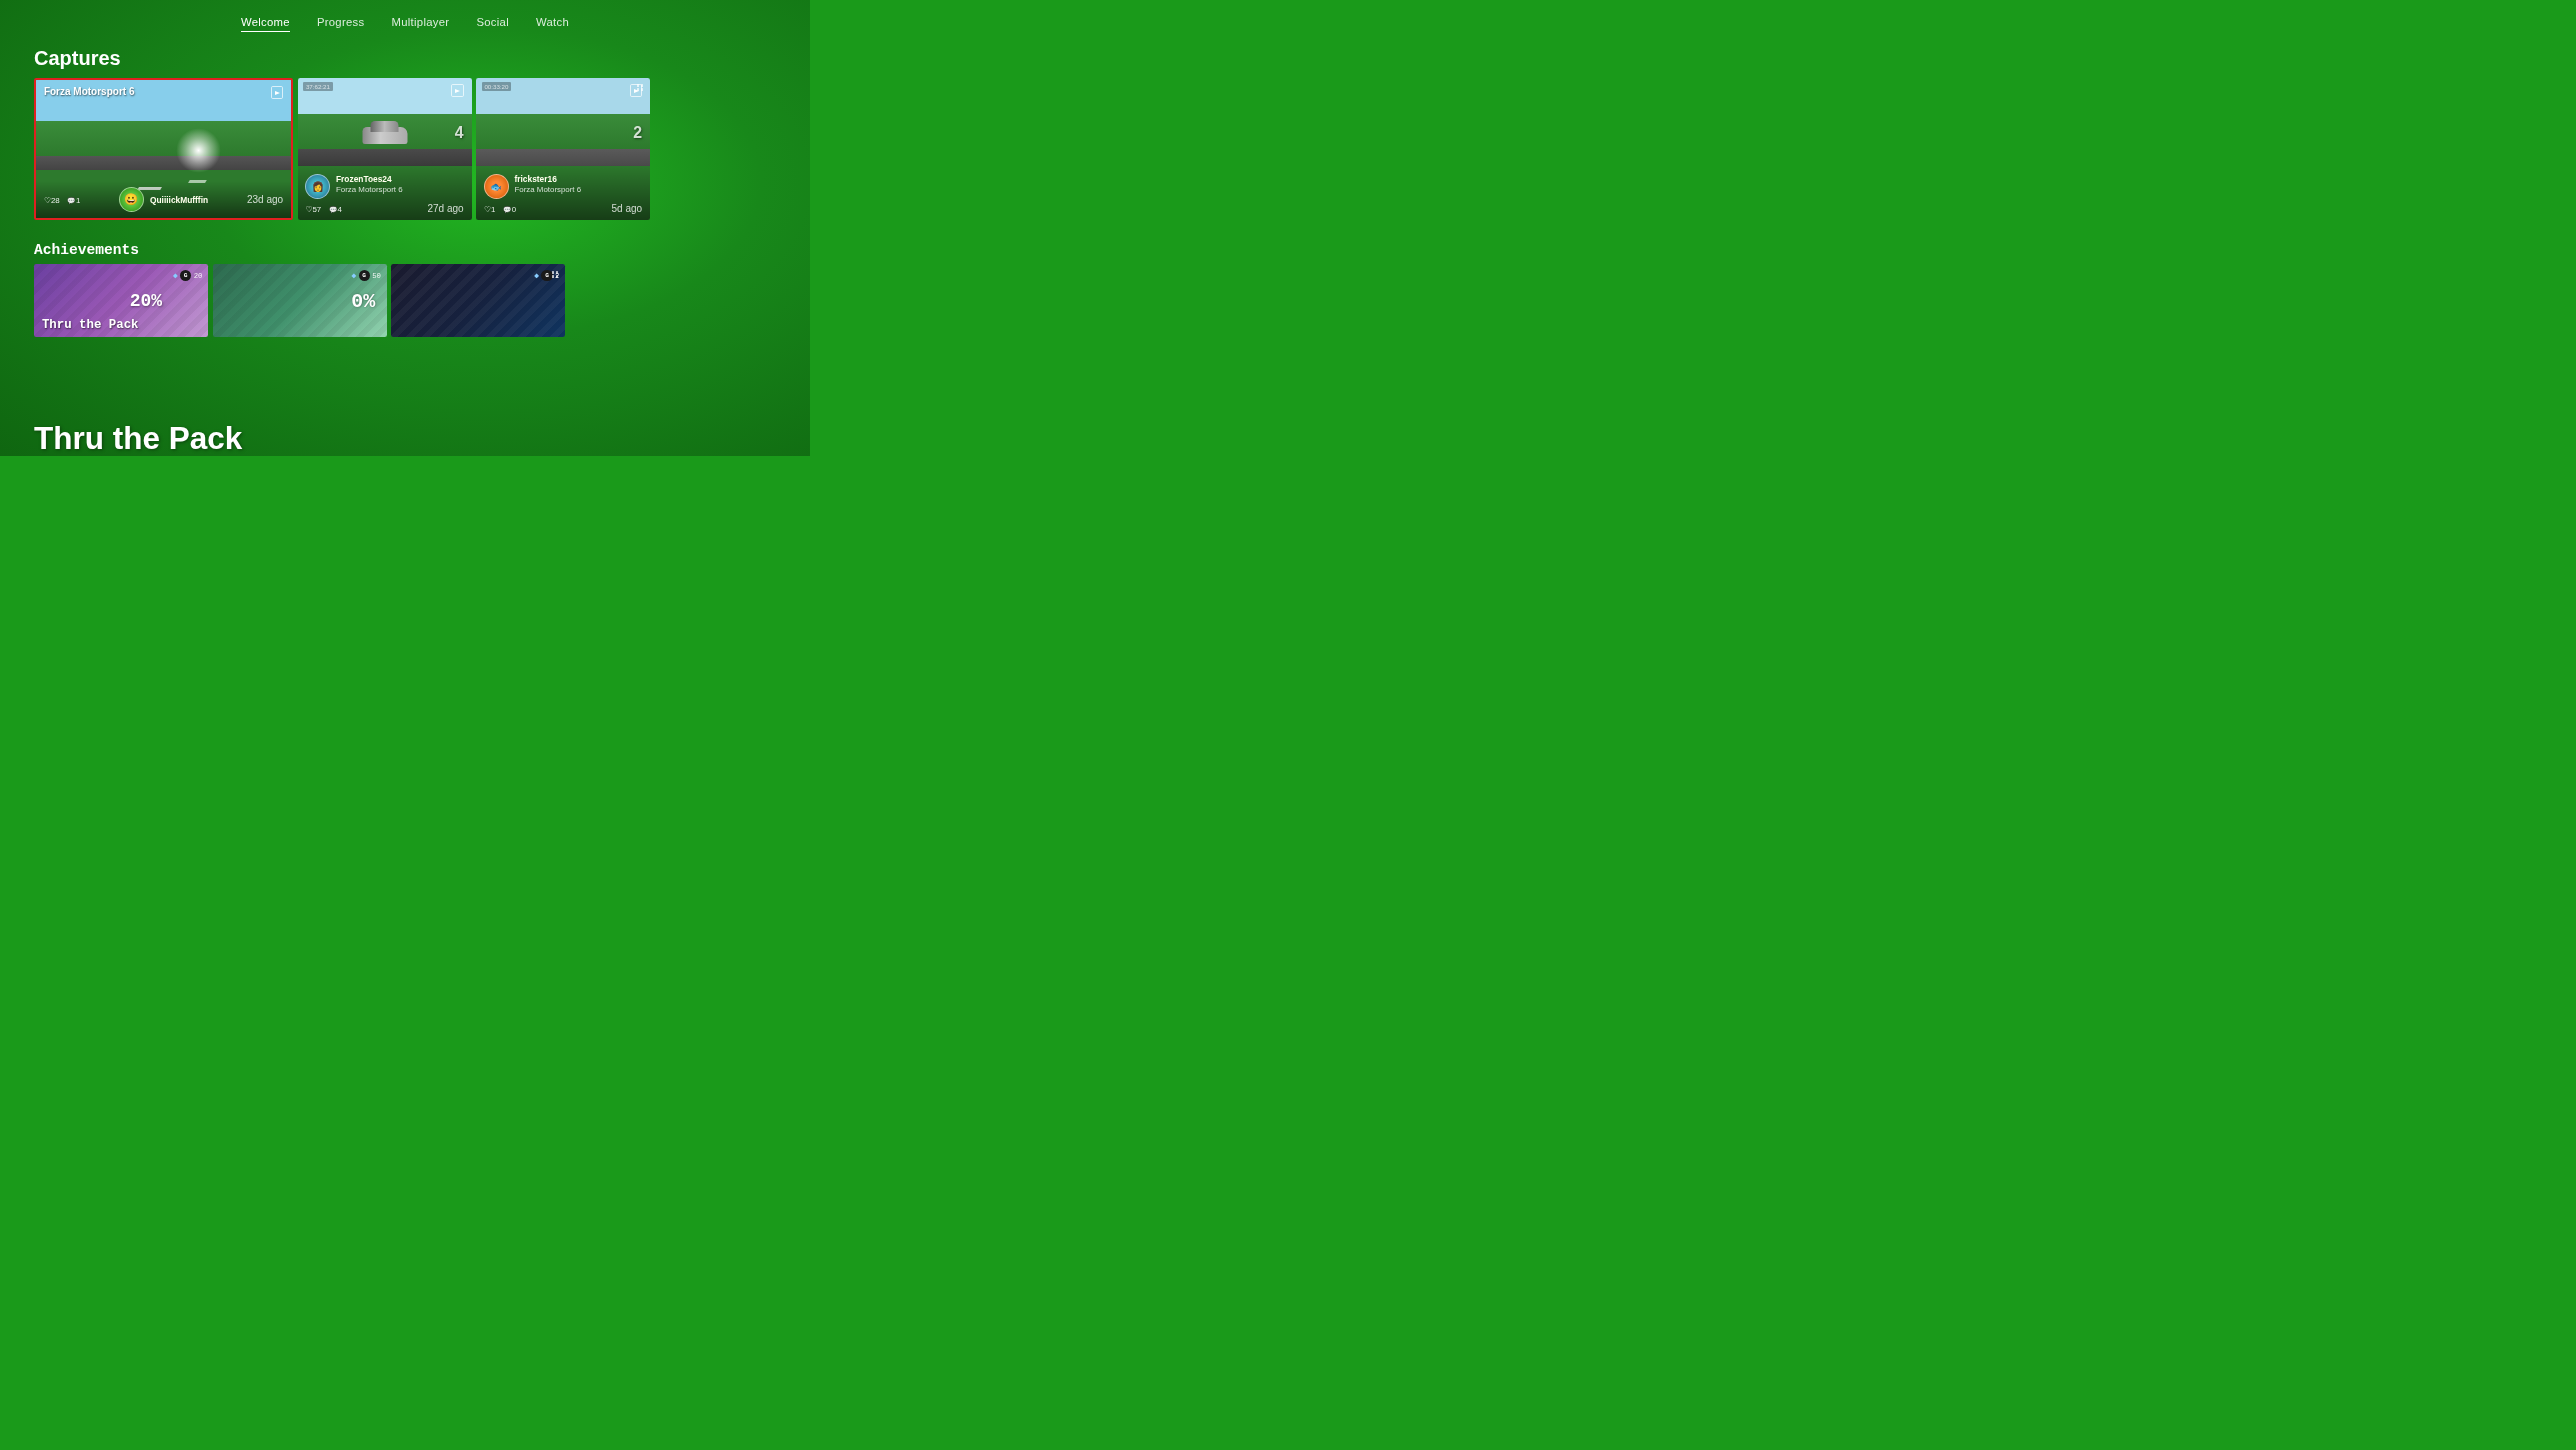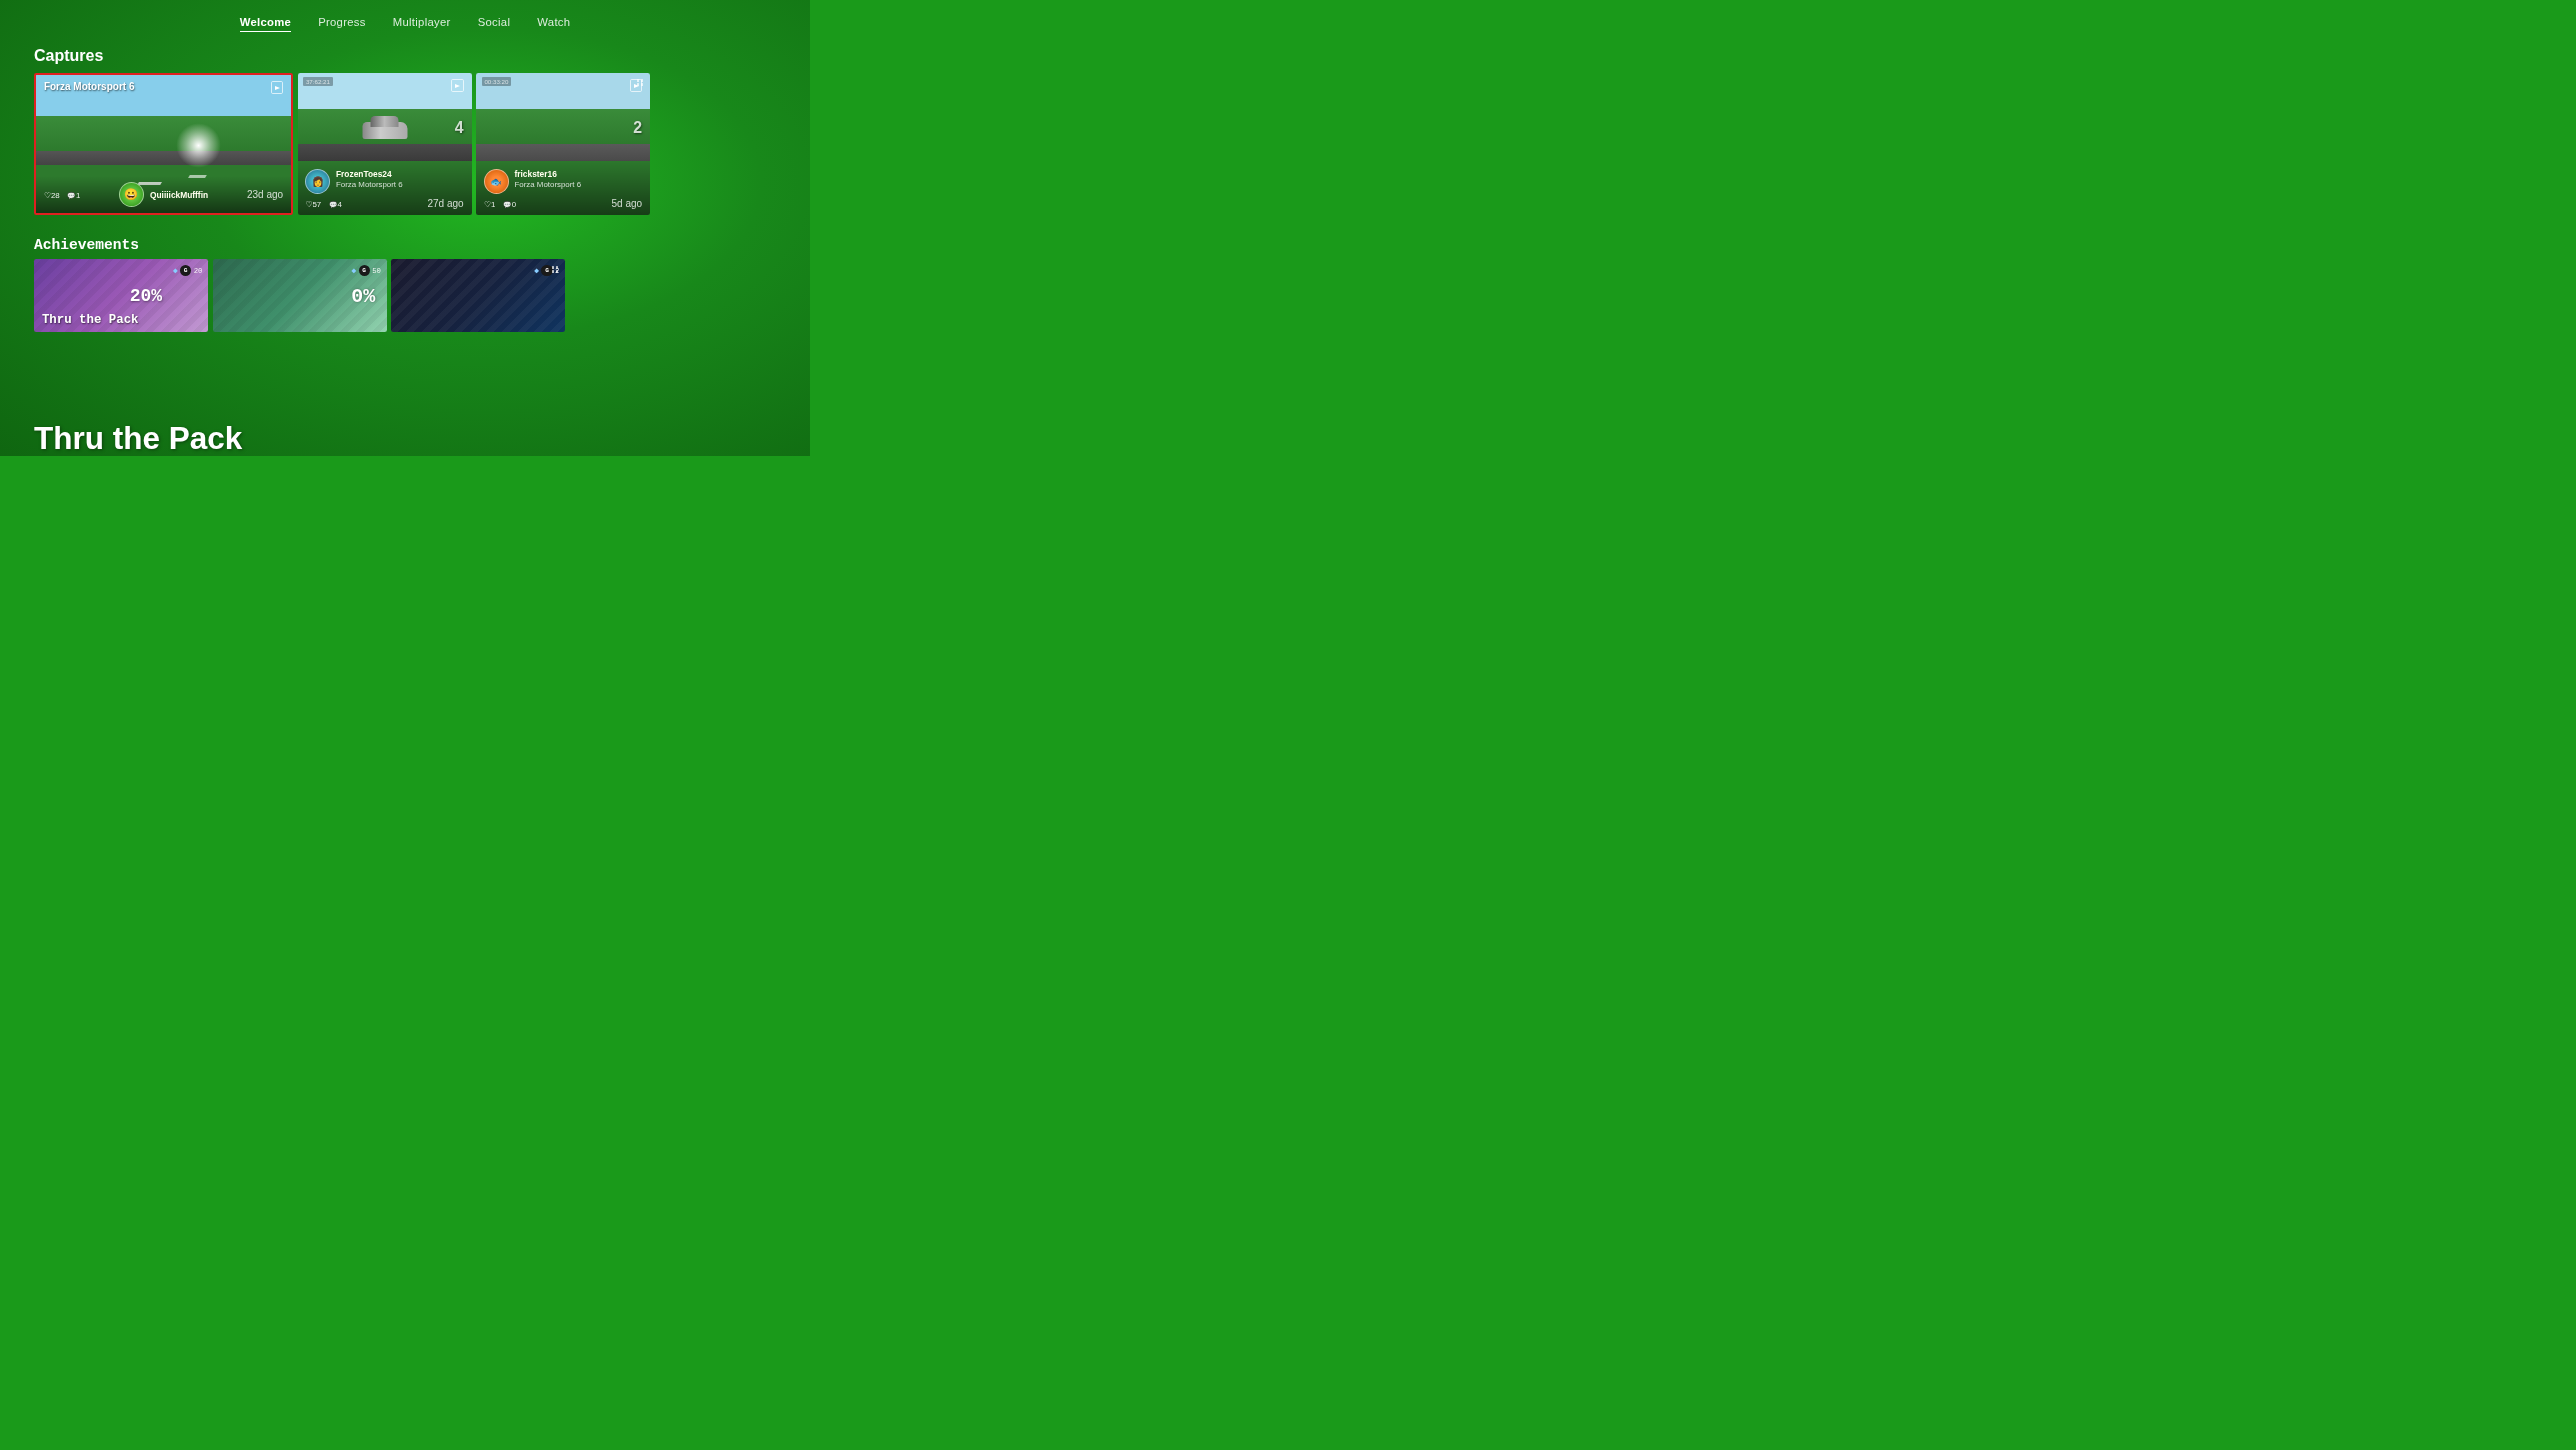--- a/index.html
+++ b/index.html
@@ -34,30 +34,30 @@
     .nav-item {
       font-size: 11.3px;
       font-weight: 400;
       color: rgba(255,255,255,0.85);
       cursor: pointer;
       padding-bottom: 3.4px;
       letter-spacing: 0.3px;
     }
 
     .nav-item.active {
-      font-weight: 700;
+      font-weight: 400;
       color: white;
       border-bottom: 1.7px solid white;
     }
 
     
     .section-title {
       position: relative;
       z-index: 10;
-      font-size: 16px;
+      font-size: 20px;
       font-weight: 700;
       margin: 5.6px 34px 7.9px;
     }
 
     
     .captures-row {
       position: relative;
       z-index: 10;
       display: flex;
       gap: 4.5px;

